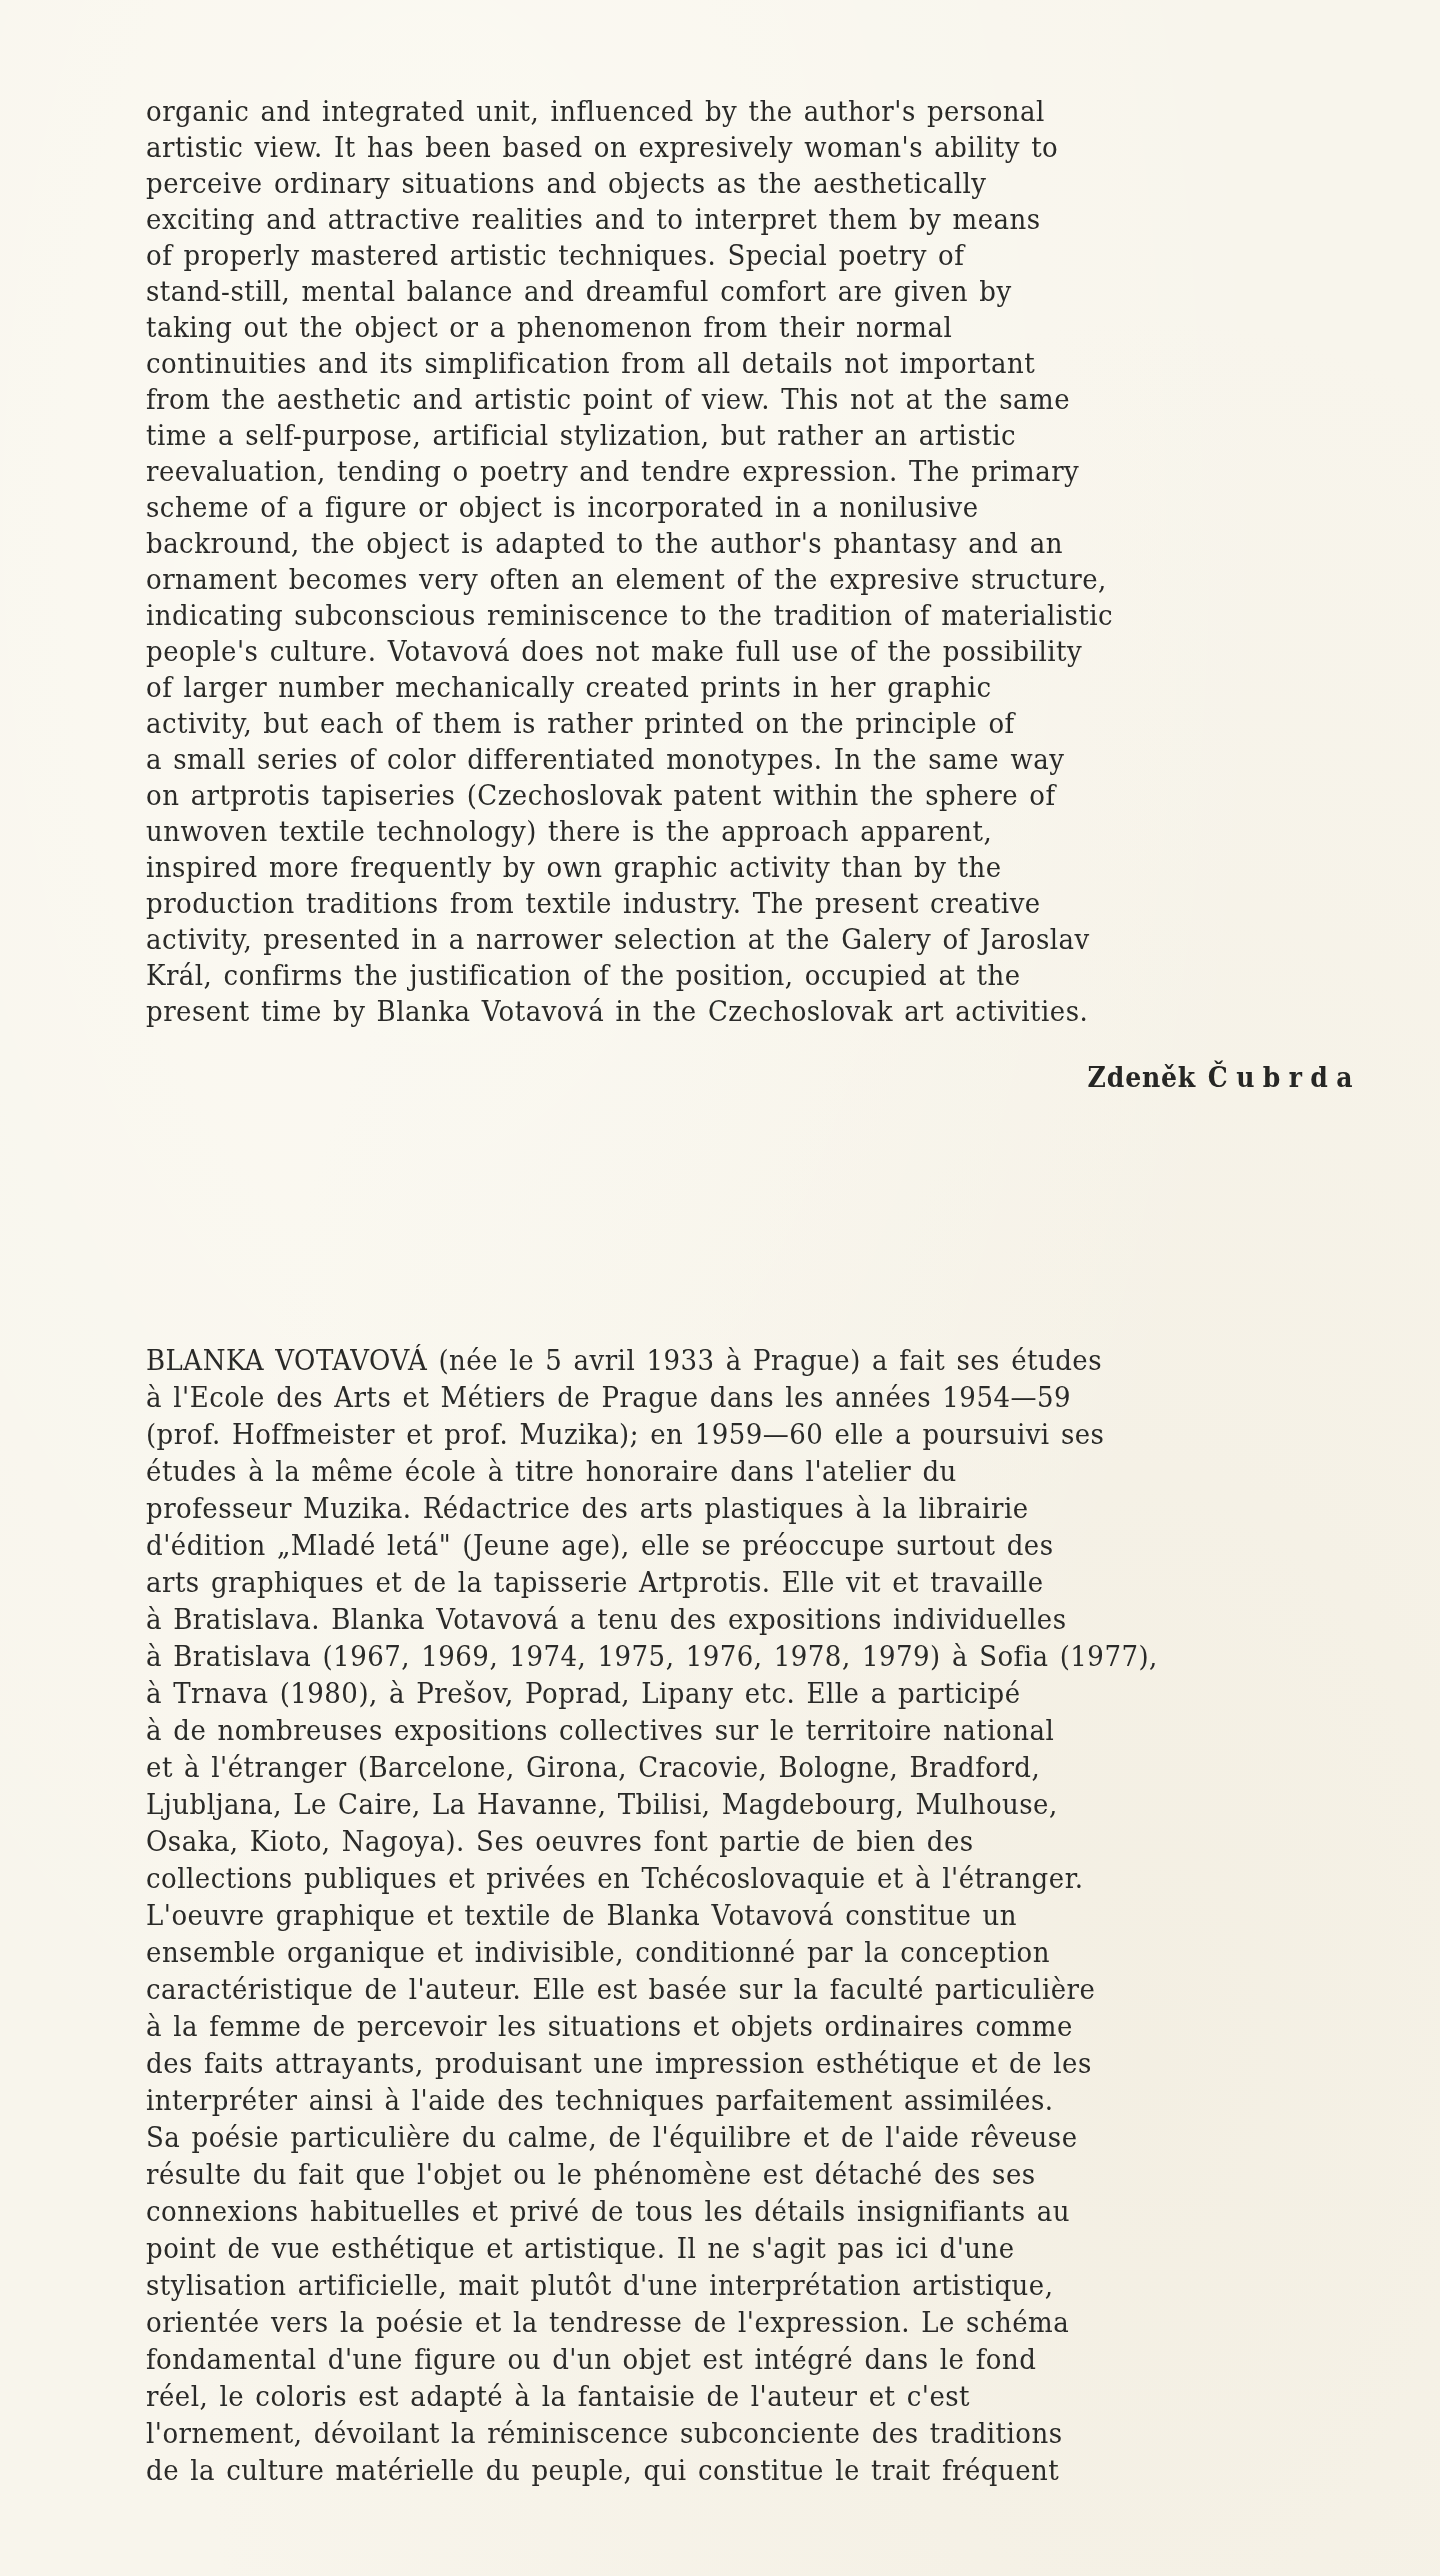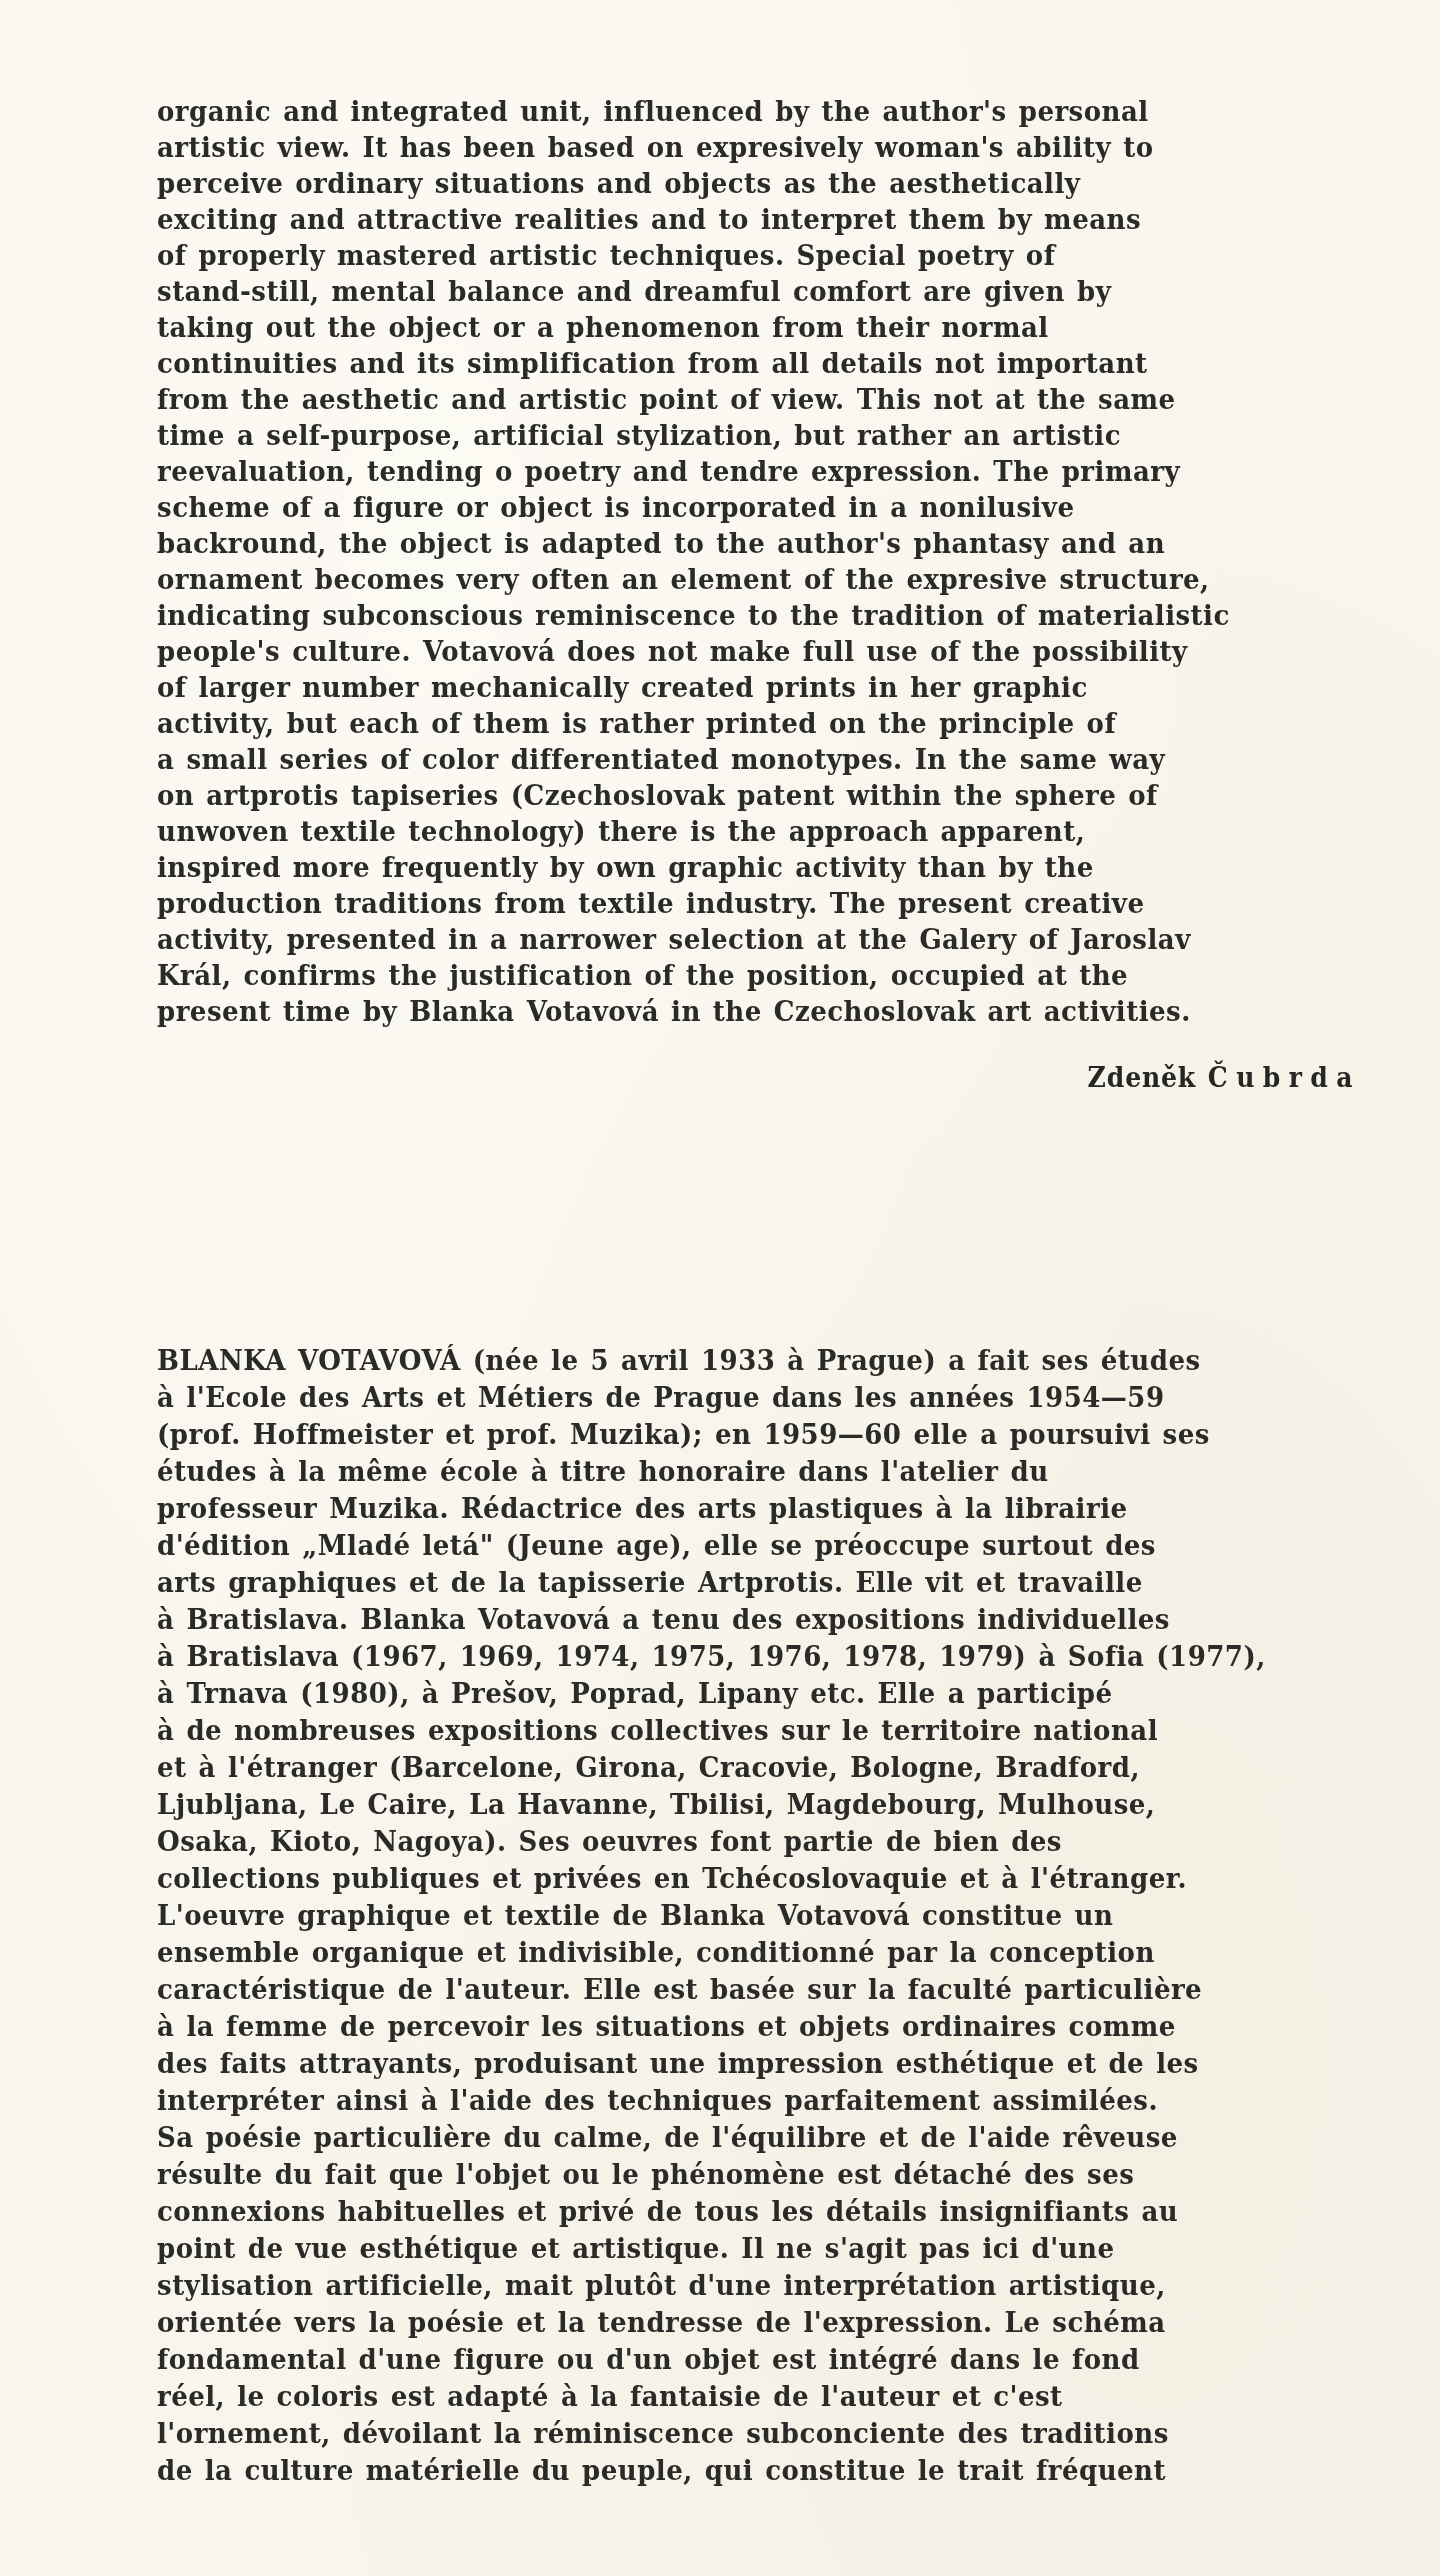--- a/index.html
+++ b/index.html
@@ -21,23 +21,22 @@
       top: 0;
       width: 1440px;
       height: 2576px;
       background:
         radial-gradient(ellipse at 30% 20%, rgba(255,255,250,0.5), rgba(0,0,0,0) 60%),
         radial-gradient(ellipse at 80% 80%, rgba(235,228,210,0.35), rgba(0,0,0,0) 60%),
         #f8f5ec;
     }
     .block {
       position: absolute;
-      left: 157px;
+      left: 146px;
       width: 1224px;
-      font-weight: bold;
     }
     .block-en {
       top: 94px;
     }
     .block-fr {
       top: 1342px;
     }
     .line {
       display: block;
       white-space: nowrap;

